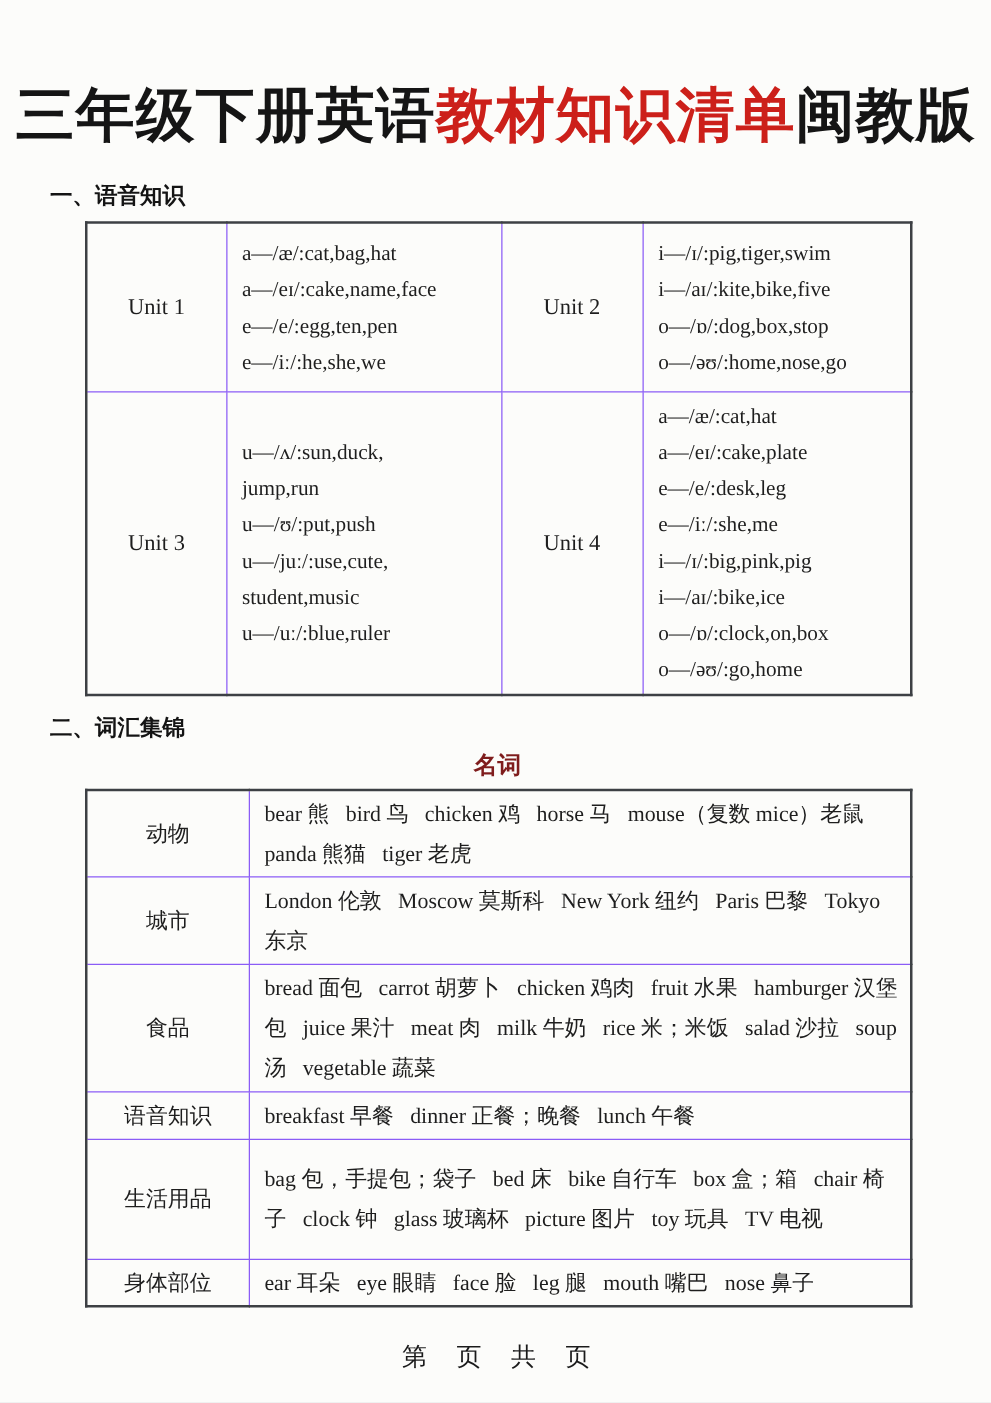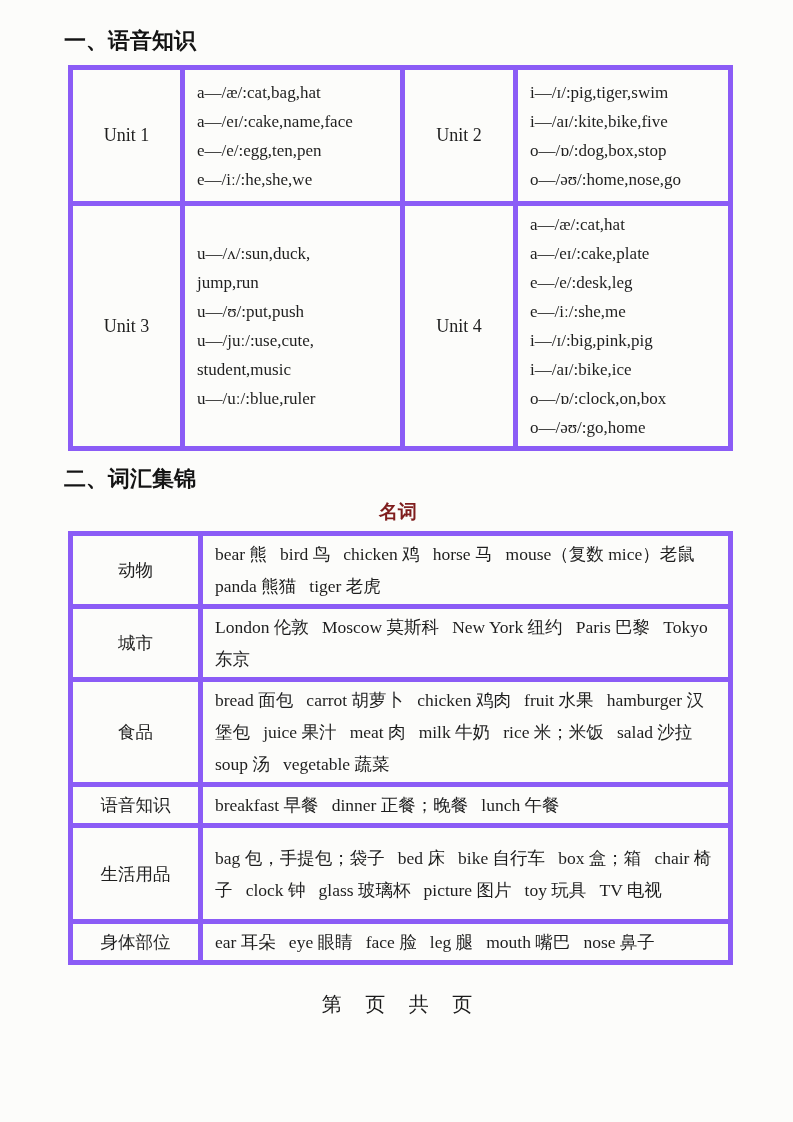--- a/index.html
+++ b/index.html
@@ -26,24 +26,24 @@
     font-weight: bold;
     font-size: 47px;
     letter-spacing: 1px;
     line-height: 1.1;
     color: #151515;
     white-space: nowrap;
   }
   .title .red { color: var(--accent-red, #cc201a); }
 
   .sec-heading {
-    margin: 26px 0 0 64px;
+    margin: 26px 0 0 40px;
     font-family: "Liberation Sans", "DejaVu Sans", sans-serif;
     font-weight: bold;
-    font-size: 22px;
+    font-size: 18px;
     color: #141414;
   }
   .sec-heading.second { margin-top: 13px; }
 
   .sub-heading {
     margin-top: 5px;
     width: 660px;
     margin-left: 68px;
     text-align: center;
     font-family: "Liberation Sans", "DejaVu Sans", sans-serif;
@@ -53,21 +53,21 @@
   }
 
   table.doc-table {
     border-collapse: collapse;
     margin-left: 68px;
     width: 660px;
     table-layout: fixed;
     border: 2px solid #3d4044;
   }
   table.doc-table td {
-    border: 5px solid #8b5cf6;
+    border: 1px solid #8b5cf6;
     font-size: 17px;
     color: #1e1e1e;
     box-sizing: border-box;
     margin-top: 16px;
   }
 
   
   .phonics-table { margin-top: 9px; }
   .phonics-table td.unit {
     text-align: center;
@@ -116,20 +116,21 @@
     color: #1a1a1a;
     word-spacing: 14px;
     letter-spacing: 2px;
   }
 </style>
 </head>
 <body>
 
 <div class="page" style="--accent-red: #cc201a;">
 
+  <h1 class="title"><span>三年级下册英语</span><span class="red">教材知识清单</span><span>闽教版</span></h1>
 
   <div class="sec-heading">一、语音知识</div>
 
   <table class="doc-table phonics-table">
     <colgroup>
       <col style="width:112px">
         <col style="width:220px">
         <col style="width:113px">
         <col style="width:215px">
     </colgroup>

